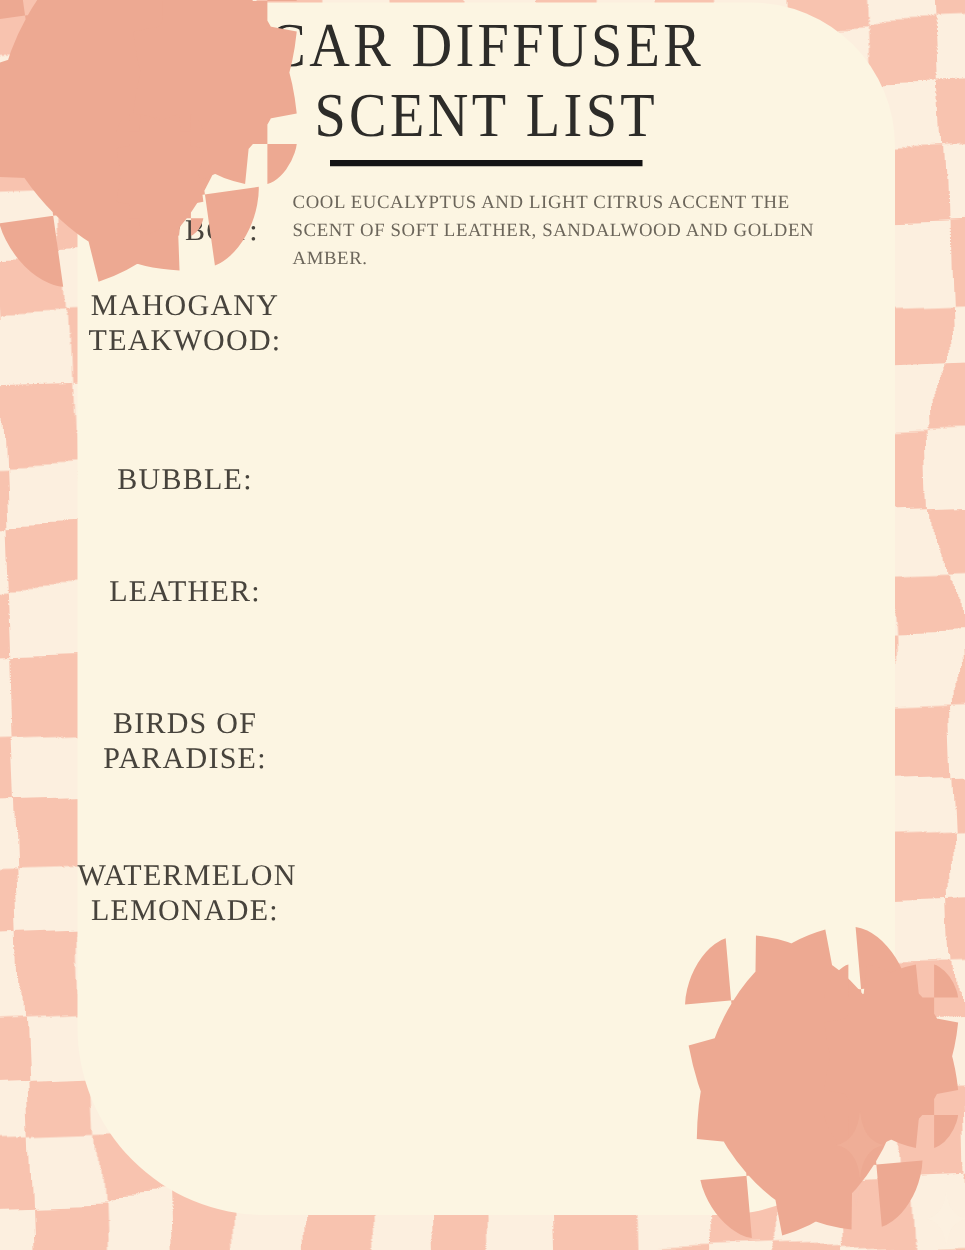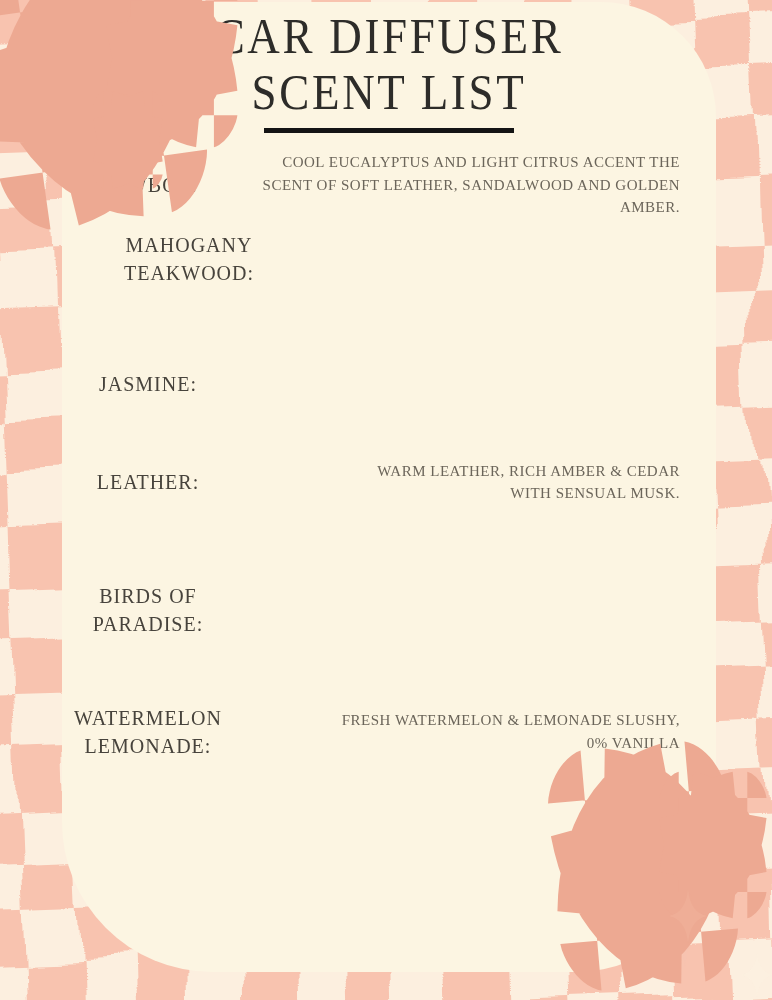--- a/index.html
+++ b/index.html
@@ -67,42 +67,42 @@
   }
   .title-underline {
     width: 250px; height: 5px;
     margin: 8px auto 0;
     background: var(--underline-color, #141414);
   }
 
   .rows { }
   .scent-row { display: flex; align-items: center; }
   .scent-row:nth-of-type(1) { margin-top: 18px; }
-  .scent-row:nth-of-type(2) { margin-top: 12px; margin-left: 41px; }
+  .scent-row:nth-of-type(2) { margin-top: 12px; }
   .scent-row:nth-of-type(3) { margin-top: 34px; }
   .scent-row:nth-of-type(4) { margin-top: 49px; }
   .scent-row:nth-of-type(5) { margin-top: 62px; }
   .scent-row:nth-of-type(6) { margin-top: 77px; }
   .scent-row:nth-of-type(7) { margin-top: 66px; gap: 28px; }
   .scent-row:nth-of-type(8) { margin-top: 38px; }
 
   .scent-name {
     flex: none;
     width: 172px;
     text-align: center;
-    font-size: 20px;
+    font-size: 24px;
     line-height: 28px;
     letter-spacing: 1px;
     color: var(--scent-name-text, #47433C);
     white-space: pre-line;
   }
   .scent-desc {
     flex: 1;
     padding-right: 36px;
-    text-align: right;
+    text-align: left;
     font-size: 15px;
     line-height: 22.5px;
     letter-spacing: 0.5px;
     color: var(--scent-desc-text, #6B655A);
     white-space: pre-line;
   }
 </style>
 </head>
 <body>
 
@@ -145,39 +145,35 @@
       <div class="scent-row">
         <div class="scent-name">MAHOGANY
 TEAKWOOD:</div>
       </div>
 
       <div class="scent-row">
       </div>
 
 
       <div class="scent-row">
-        <div class="scent-name">JASMINE:</div>
+        <div class="scent-name">BUBBLE:</div>
       </div>
 
       <div class="scent-row">
         <div class="scent-name">LEATHER:</div>
-        <div class="scent-desc">WARM LEATHER, RICH AMBER &amp; CEDAR
-WITH SENSUAL MUSK.</div>
       </div>
 
       <div class="scent-row">
         <div class="scent-name">BIRDS OF
 PARADISE:</div>
       </div>
 
       <div class="scent-row">
         <div class="scent-name">WATERMELON
 LEMONADE:</div>
-        <div class="scent-desc">FRESH WATERMELON &amp; LEMONADE SLUSHY,
-0% VANILLA</div>
       </div>
 
     </div>
   </div>
 
   <svg class="sparkle-layer" viewBox="0 0 772 1000" aria-hidden="true">
     <defs>
       <path id="sparkle" d="M0,-1 Q0.12,-0.12 1,0 Q0.12,0.12 0,1 Q-0.12,0.12 -1,0 Q-0.12,-0.12 0,-1 Z"></path>
     </defs>
 

